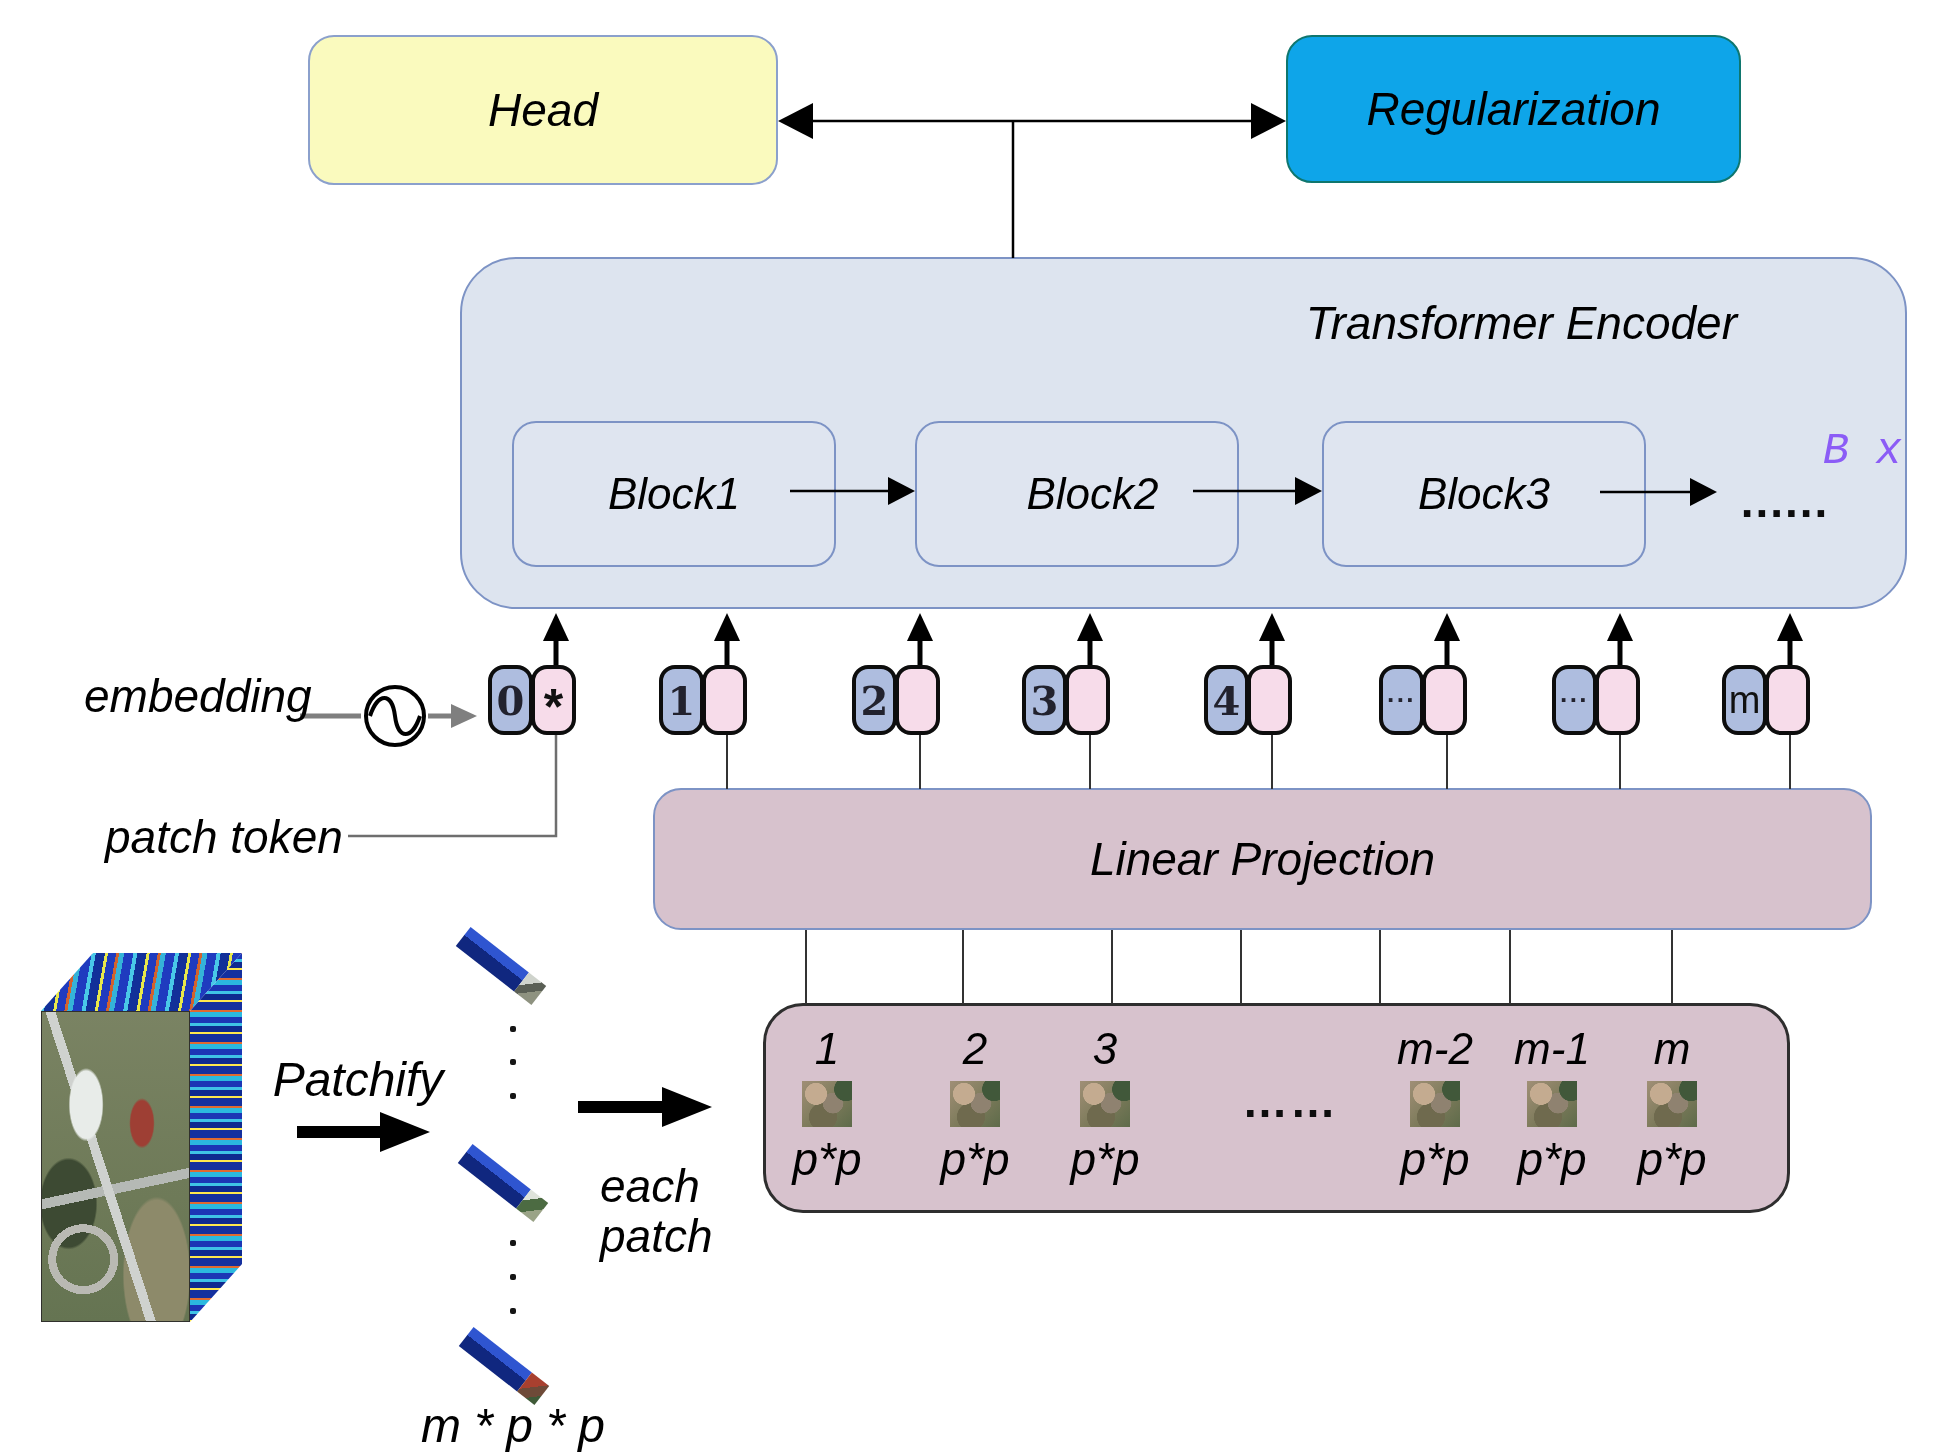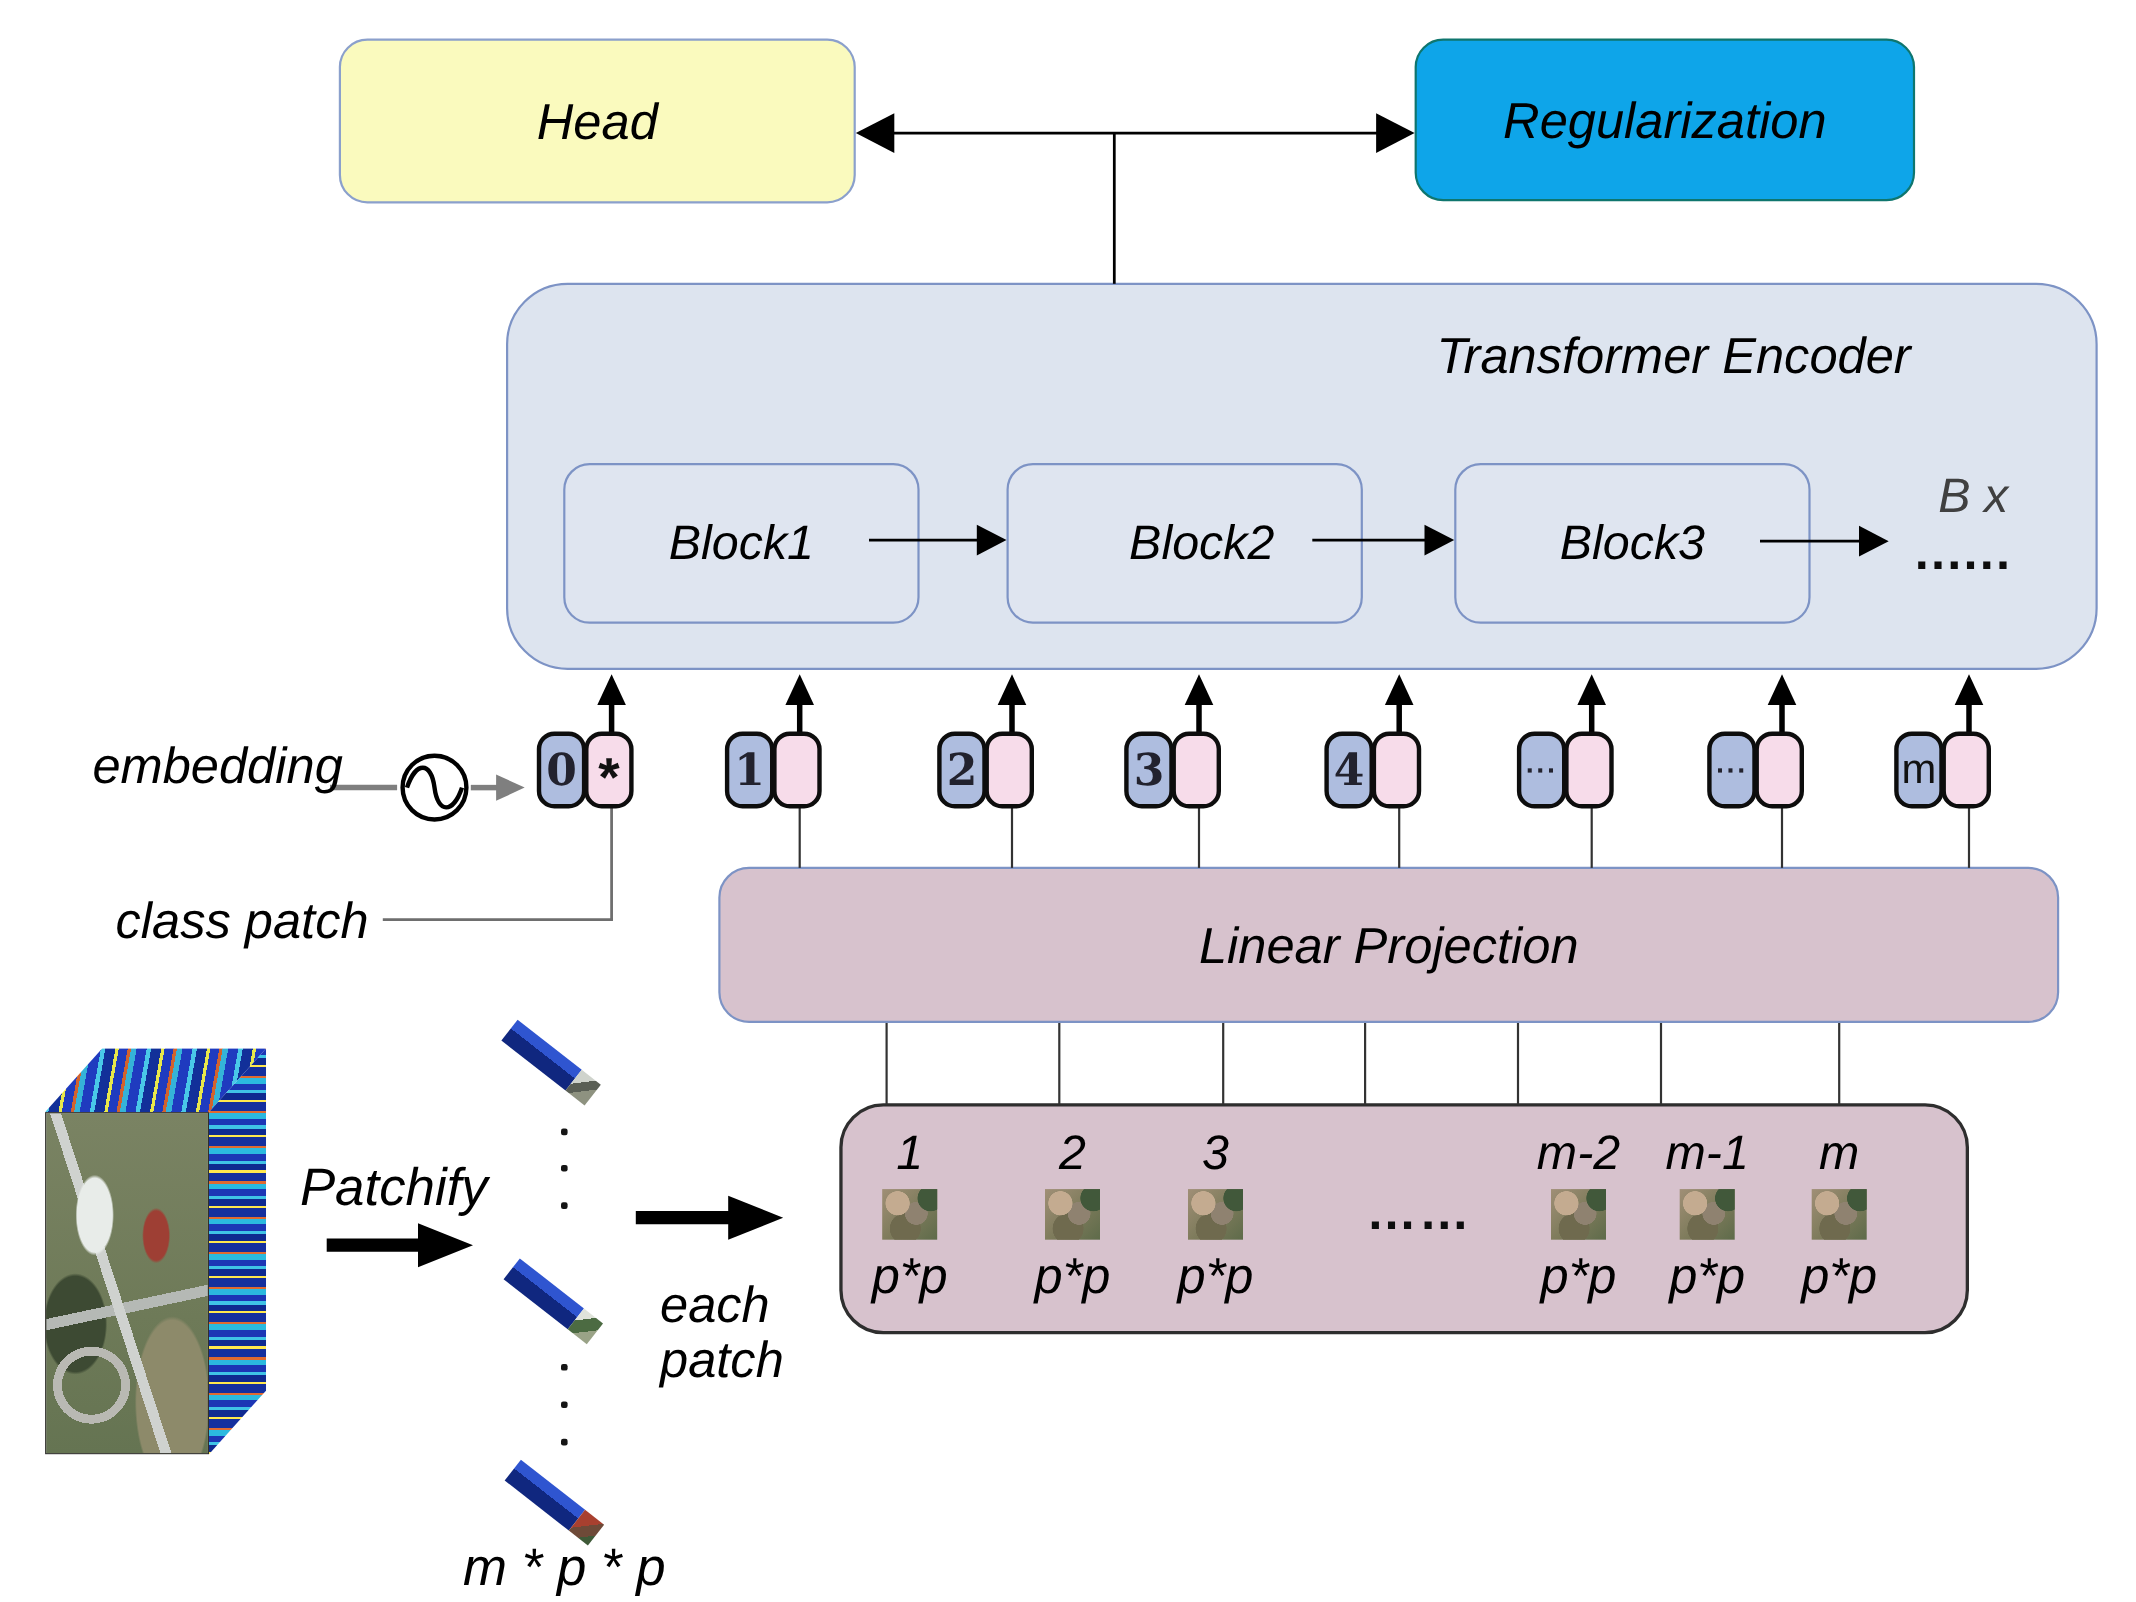--- a/index.html
+++ b/index.html
@@ -30,22 +30,22 @@
     left:460px;top:296px;width:1277px;text-align:right;
     font-style:italic;font-size:46px;color:#000;
   }
   .block{
     position:absolute;top:421px;height:146px;width:324px;border-radius:24px;
     background:#dfe5f0;border:2px solid #7d93c5;display:flex;align-items:center;
     justify-content:center;font-style:italic;font-size:44px;color:#000;box-sizing:border-box;
   }
   .block1{left:512px;} .block2{left:915px;padding-left:31px;} .block3{left:1322px;}
   .repeat-label{
-    left:1762px;top:426px;width:140px;text-align:left;
-    font-style:italic;font-size:44px;color:#404040;
+    left:1762px;top:426px;width:140px;text-align:right;
+    font-style:italic;font-size:44px;color:#8b5cf6;font-family:Liberation Mono, monospace;
   }
   .encoder-ellipsis{
     left:1700px;top:474px;width:170px;text-align:center;
     font-weight:900;font-size:46px;letter-spacing:2px;color:#0d0d0d;
   }
   .node-projection{
     left:653px;top:788px;width:1219px;height:142px;border-radius:28px;
     background:#d7c2cd;border:2px solid #7d93c5;font-size:46px;
   }
   .patch-box{
@@ -289,21 +289,21 @@
 <div class="patch-img" style="left:1527px"></div>
 <div class="patch-size" style="left:1497px">p*p</div>
 
 <div class="patch-num" style="left:1617px">m</div>
 <div class="patch-img" style="left:1647px"></div>
 <div class="patch-size" style="left:1617px">p*p</div>
 
 <div class="label-italic pos-embed">
   <div>embedding</div>
 </div>
-<div class="label-italic class-token">class patch</div>
+<div class="label-italic class-token">patch token</div>
 <div class="label-italic patchify">Patchify</div>
 <div class="label-italic each-patch">
   <div>each</div>
   <div>patch</div>
 </div>
 <div class="label-italic mpp">m * p * p</div>
 
 <div class="cube-top"></div>
 <div class="cube-side"></div>
 <div class="cube-front"></div>

